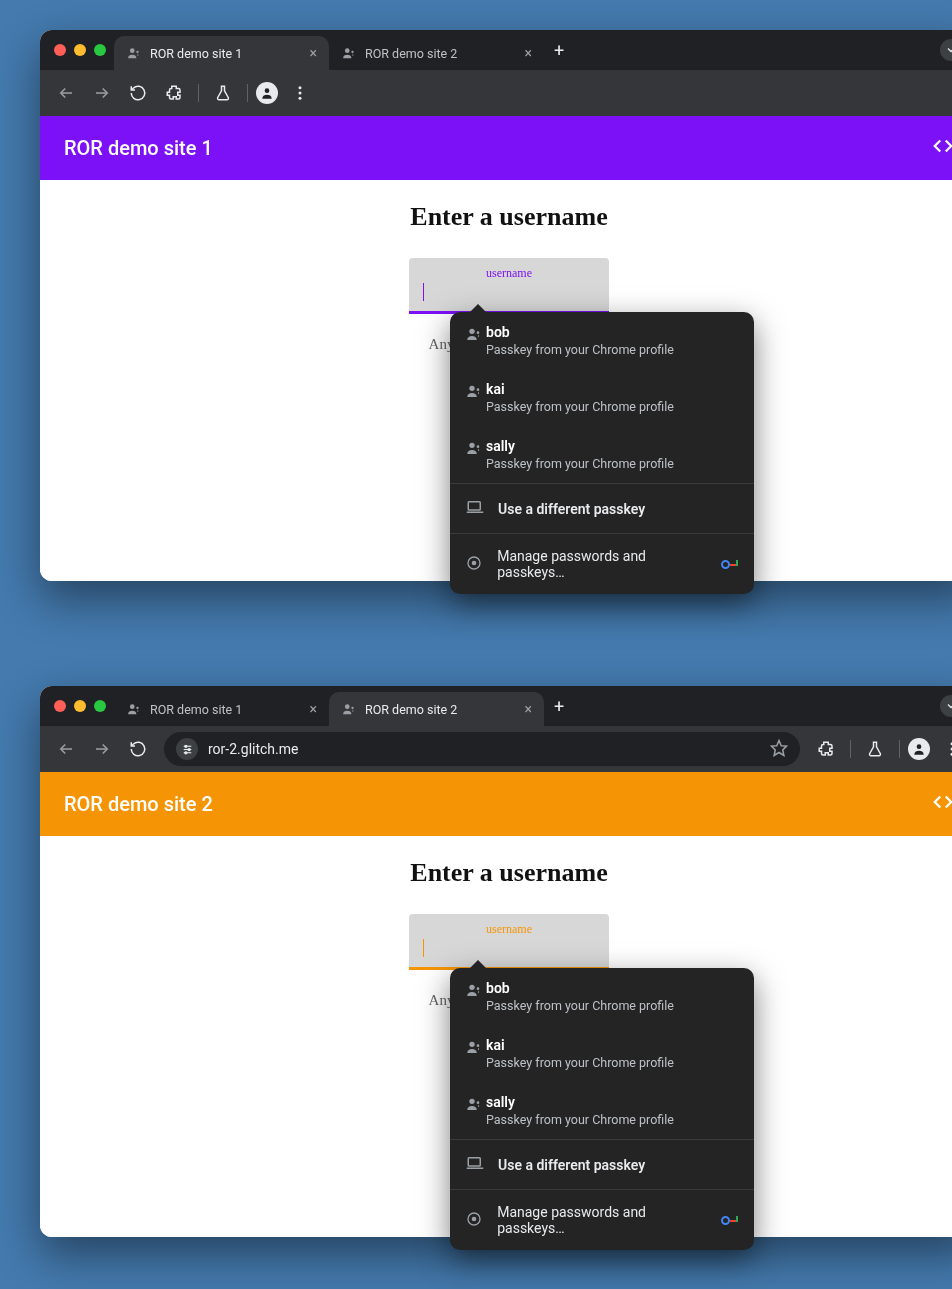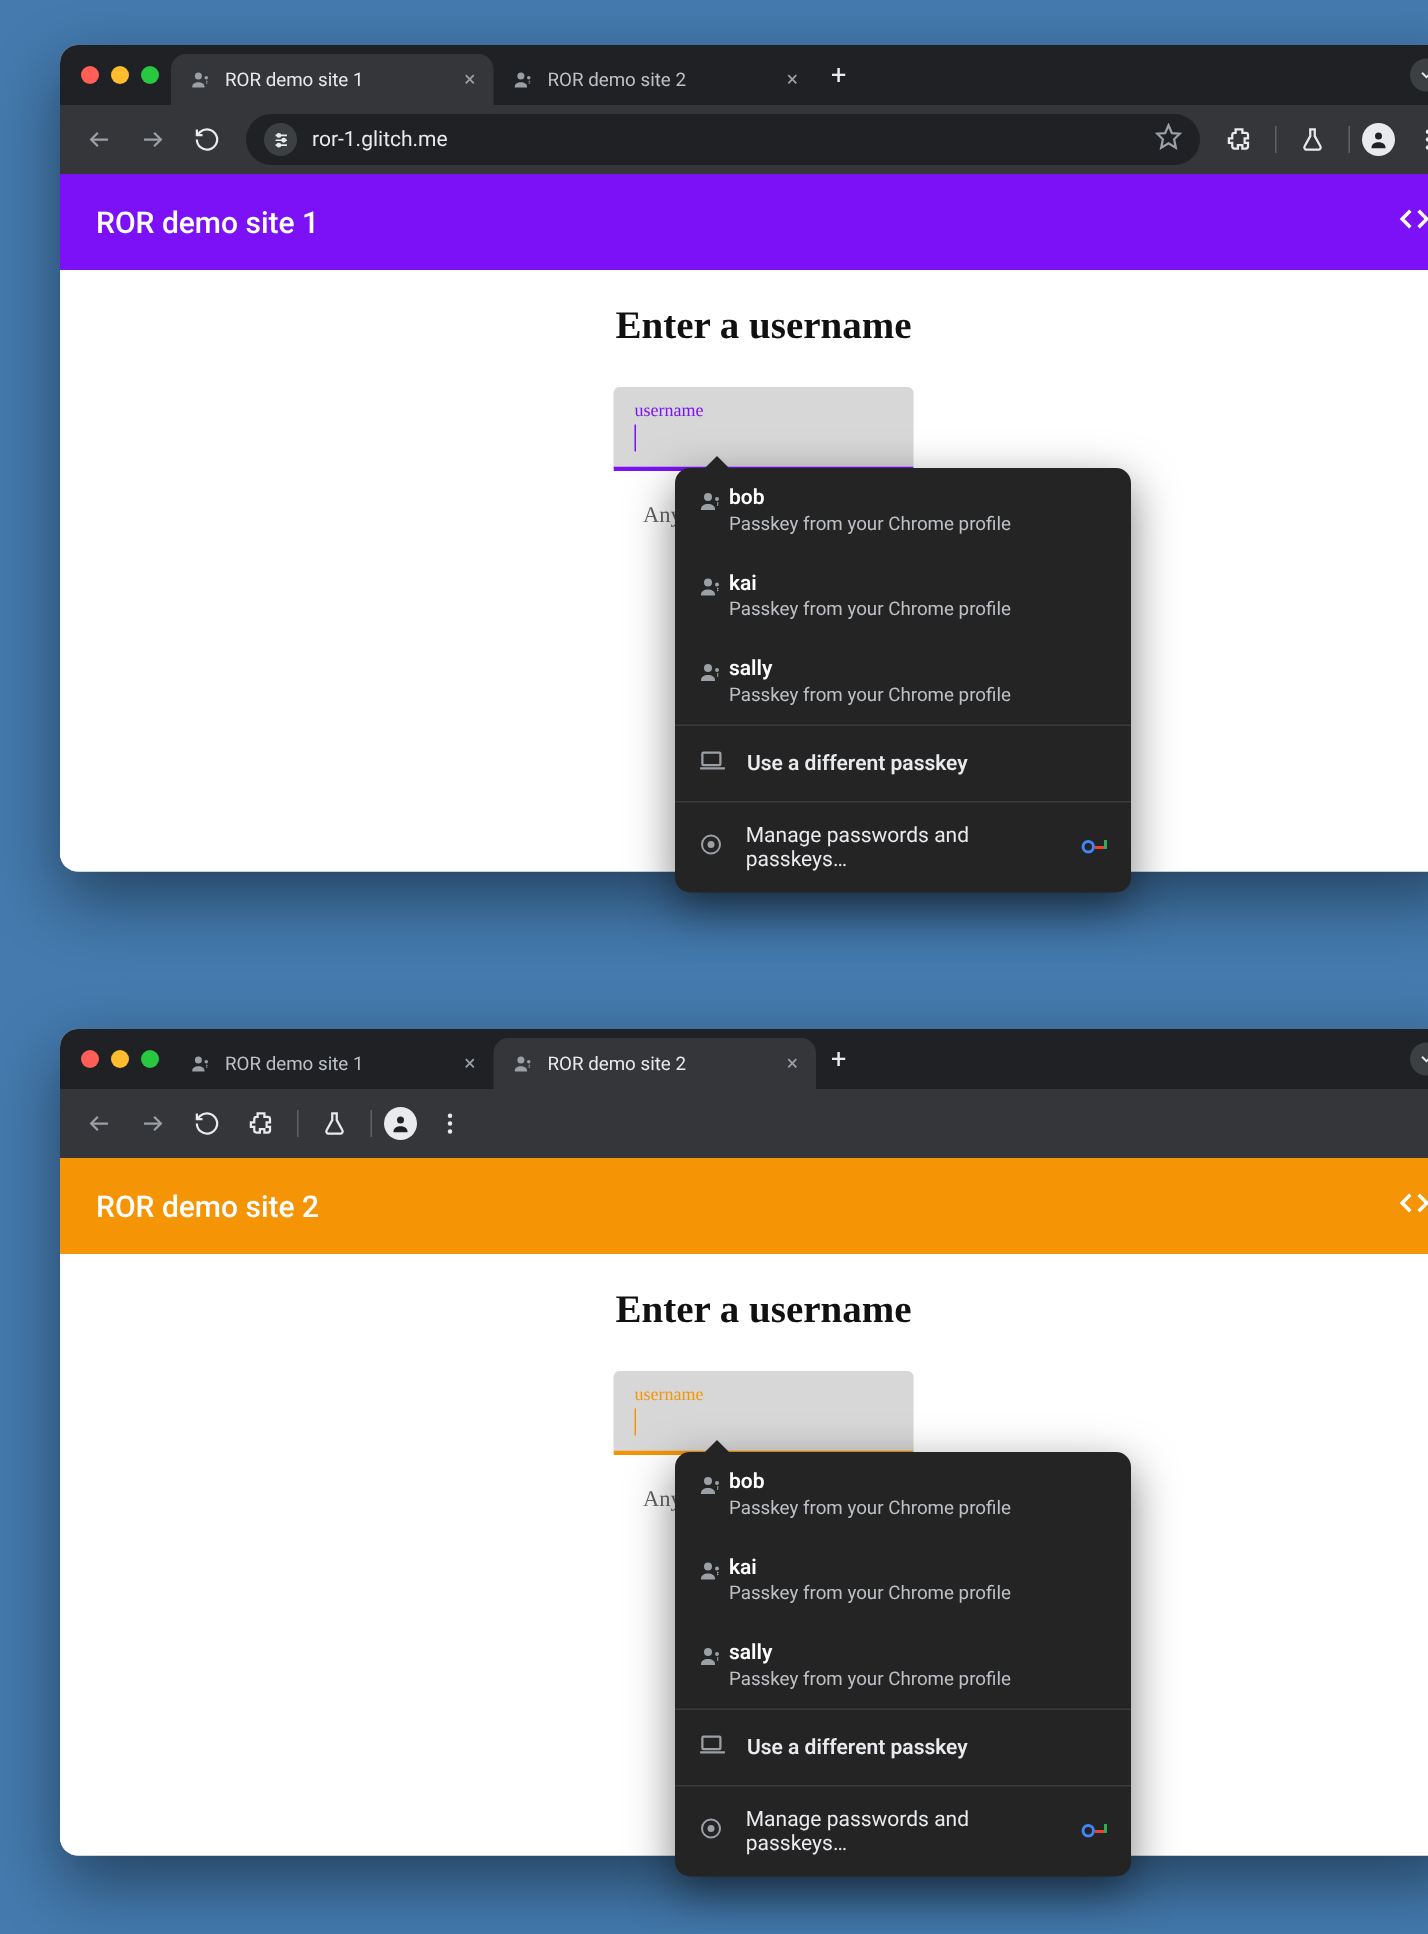--- a/index.html
+++ b/index.html
@@ -91,21 +91,21 @@
   .orange .app-bar { background:#f59506; }
 
   .content { text-align:center; padding-top: 22px; font-family: Liberation Serif, serif; }
   .content h2 { font-size:26px; font-weight:800; color:#111; }
   .field-wrap {
     width: 200px; margin: 26px auto 0;
     background:#d7d7d7; border-radius:4px 4px 0 0;
     padding: 8px 14px 10px;
     position:relative;
   }
-  .field-wrap .label { font-size:12px; text-align:left; }
+  .field-wrap .label { font-size:12px; text-align:center; }
   .purple .field-wrap { border-bottom: 3px solid #7c11f7; }
   .purple .field-wrap .label { color:#7c11f7; }
   .orange .field-wrap { border-bottom: 3px solid #f59506; }
   .orange .field-wrap .label { color:#f59506; }
   .caret {
     width:1px; height:18px; background:#7c11f7; margin-top:2px;
     animation: blink 1s step-end infinite;
   }
   .orange .caret { background:#f59506; }
   @keyframes blink { 50% { opacity:0; } }
@@ -209,32 +209,211 @@
             <polyline points="13 6 19 12 13 18"></polyline>
           </svg>
       </span>
       <span class="nav-btn enabled">
         <svg viewBox="0 0 24 24" fill="none" stroke="currentColor" stroke-width="2">
             <path d="M3 12a9 9 0 1 0 3-6.7L3 8"></path>
             <polyline points="3 3 3 8 8 8"></polyline>
           </svg>
       </span>
 
+
+      <div class="toolbar-right">
+        <span class="nav-btn">
+          <svg viewBox="0 0 24 24" fill="none" stroke="currentColor" stroke-width="2">
+              <path d="M9 3h6v3h3a2 2 0 0 1 2 2v3h-3v4h3v3a2 2 0 0 1-2 2h-3v-3h-4v3H8a2 2 0 0 1-2-2v-3H3v-4h3V8a2 2 0 0 1 2-2h1z"></path>
+            </svg>
+        </span>
+        <span class="vdiv"></span>
+        <span class="nav-btn">
+          <svg viewBox="0 0 24 24" fill="none" stroke="currentColor" stroke-width="2">
+              <path d="M9 3h6M10 3v6l-5 9a2 2 0 0 0 2 3h10a2 2 0 0 0 2-3l-5-9V3"></path>
+            </svg>
+        </span>
+        <span class="vdiv"></span>
+        <span class="avatar-dot">
+          <svg viewBox="0 0 24 24" fill="currentColor">
+              <circle cx="12" cy="8" r="4"></circle>
+              <path d="M4 21c0-4 4-6 8-6s8 2 8 6v1H4z"></path>
+            </svg>
+        </span>
+        <span class="nav-btn">
+          <svg viewBox="0 0 24 24" fill="currentColor">
+              <circle cx="12" cy="5" r="2"></circle>
+              <circle cx="12" cy="12" r="2"></circle>
+              <circle cx="12" cy="19" r="2"></circle>
+            </svg>
+        </span>
+      </div>
+    </div>
+  </div>
+
+  <div class="page">
+    <div class="app-bar">
+      <span>ROR demo site 1</span>
+      <span class="code-icon">
+        <svg viewBox="0 0 24 24" fill="none" stroke="currentColor" stroke-width="2.5">
+            <polyline points="9 18 3 12 9 6"></polyline>
+            <polyline points="15 6 21 12 15 18"></polyline>
+          </svg>
+      </span>
+    </div>
+    <div class="content">
+      <h2>Enter a username</h2>
+      <div class="field-wrap">
+        <div class="label">username</div>
+        <div class="caret"></div>
+      </div>
+      <div class="hint">Any username is accepted.</div>
+      <div class="cta"><span>NEXT</span></div>
+    </div>
+
+    <div class="popover">
+      <div class="pk-item">
+        <span class="icon"><svg viewBox="0 0 24 24" fill="currentColor">
+              <circle cx="9" cy="8" r="4"></circle>
+              <path d="M2 20c0-3 3-5 7-5s7 2 7 5v1H2z"></path>
+              <circle cx="18" cy="10" r="2"></circle>
+              <path d="M18 12v5l2-1-2-1 2-1-2-1z"></path>
+            </svg></span>
+        <div>
+            <div class="name">bob</div>
+            <div class="sub">Passkey from your Chrome profile</div>
+          </div>
+      </div>
+      <div class="pk-item">
+        <span class="icon"><svg viewBox="0 0 24 24" fill="currentColor">
+              <circle cx="9" cy="8" r="4"></circle>
+              <path d="M2 20c0-3 3-5 7-5s7 2 7 5v1H2z"></path>
+              <circle cx="18" cy="10" r="2"></circle>
+              <path d="M18 12v5l2-1-2-1 2-1-2-1z"></path>
+            </svg></span>
+        <div>
+            <div class="name">kai</div>
+            <div class="sub">Passkey from your Chrome profile</div>
+          </div>
+      </div>
+      <div class="pk-item">
+        <span class="icon"><svg viewBox="0 0 24 24" fill="currentColor">
+              <circle cx="9" cy="8" r="4"></circle>
+              <path d="M2 20c0-3 3-5 7-5s7 2 7 5v1H2z"></path>
+              <circle cx="18" cy="10" r="2"></circle>
+              <path d="M18 12v5l2-1-2-1 2-1-2-1z"></path>
+            </svg></span>
+        <div>
+            <div class="name">sally</div>
+            <div class="sub">Passkey from your Chrome profile</div>
+          </div>
+      </div>
+      <div class="pk-divider"></div>
+      <div class="pk-action">
+        <span class="icon"><svg viewBox="0 0 24 24" fill="none" stroke="currentColor" stroke-width="2">
+              <rect x="3" y="5" width="16" height="11" rx="1"></rect>
+              <line x1="1" y1="19" x2="23" y2="19"></line>
+            </svg></span>
+        <span>Use a different passkey</span>
+      </div>
+      <div class="pk-divider"></div>
+      <div class="pk-manage">
+        <span class="chrome-ico"><svg viewBox="0 0 24 24" width="16" height="16">
+              <circle cx="12" cy="12" r="9" fill="none" stroke="#9aa0a6" stroke-width="2"></circle>
+              <circle cx="12" cy="12" r="3.5" fill="#9aa0a6"></circle>
+            </svg></span>
+        <span>Manage passwords and passkeys…</span>
+        <span class="key-ico">
+          <span class="key-g">
+              <span class="o" style="border-color:#4285F4"></span>
+              <span class="b" style="background:#EA4335"></span>
+              <span class="t" style="background:#34A853"></span>
+            </span>
+        </span>
+      </div>
+    </div>
+  </div>
+</div>
+
+<div class="window orange">
+  <div class="chrome-top">
+    <div class="tab-strip">
+      <div class="traffic">
+        <span class="tl red"></span>
+        <span class="tl yellow"></span>
+        <span class="tl green"></span>
+      </div>
+
+      <div class="tab">
+        <span class="favicon">
+          <svg viewBox="0 0 24 24" fill="currentColor">
+              <circle cx="9" cy="8" r="4"></circle>
+              <path d="M2 20c0-3 3-5 7-5s7 2 7 5v1H2z"></path>
+              <circle cx="18" cy="10" r="2"></circle>
+              <path d="M18 12v5l2-1-2-1 2-1-2-1z"></path>
+            </svg>
+        </span>
+        <span>ROR demo site 1</span>
+        <span class="close">×</span>
+      </div>
+
+      <div class="tab active">
+        <span class="favicon">
+          <svg viewBox="0 0 24 24" fill="currentColor">
+              <circle cx="9" cy="8" r="4"></circle>
+              <path d="M2 20c0-3 3-5 7-5s7 2 7 5v1H2z"></path>
+              <circle cx="18" cy="10" r="2"></circle>
+              <path d="M18 12v5l2-1-2-1 2-1-2-1z"></path>
+            </svg>
+        </span>
+        <span>ROR demo site 2</span>
+        <span class="close">×</span>
+      </div>
+
+      <span class="newtab">+</span>
+      <span class="spacer"></span>
+      <span class="chev-badge">
+        <svg viewBox="0 0 24 24" fill="none" stroke="currentColor" stroke-width="2.5">
+            <polyline points="6 9 12 15 18 9"></polyline>
+          </svg>
+      </span>
+    </div>
+
+    <div class="toolbar">
+      <span class="nav-btn">
+        <svg viewBox="0 0 24 24" fill="none" stroke="currentColor" stroke-width="2">
+            <line x1="20" y1="12" x2="5" y2="12"></line>
+            <polyline points="11 18 5 12 11 6"></polyline>
+          </svg>
+      </span>
+      <span class="nav-btn">
+        <svg viewBox="0 0 24 24" fill="none" stroke="currentColor" stroke-width="2">
+            <line x1="4" y1="12" x2="19" y2="12"></line>
+            <polyline points="13 6 19 12 13 18"></polyline>
+          </svg>
+      </span>
+      <span class="nav-btn enabled">
+        <svg viewBox="0 0 24 24" fill="none" stroke="currentColor" stroke-width="2">
+            <path d="M3 12a9 9 0 1 0 3-6.7L3 8"></path>
+            <polyline points="3 3 3 8 8 8"></polyline>
+          </svg>
+      </span>
+
       <div class="omnibox">
         <span class="site-chip">
           <svg viewBox="0 0 24 24" fill="none" stroke="currentColor" stroke-width="2">
               <line x1="5" y1="6" x2="19" y2="6"></line>
               <line x1="5" y1="12" x2="19" y2="12"></line>
               <line x1="5" y1="18" x2="19" y2="18"></line>
               <circle cx="9" cy="6" r="2" fill="currentColor"></circle>
               <circle cx="15" cy="12" r="2" fill="currentColor"></circle>
               <circle cx="9" cy="18" r="2" fill="currentColor"></circle>
             </svg>
         </span>
-        <span>ror-1.glitch.me</span>
+        <span>ror-2.glitch.me</span>
         <span class="omni-right">
           <span>
             <svg width="18" height="18" viewBox="0 0 24 24" fill="none" stroke="currentColor" stroke-width="2">
                 <polygon points="12 2 15 9 22 9.5 17 14.5 18.5 22 12 18 5.5 22 7 14.5 2 9.5 9 9"></polygon>
               </svg>
           </span>
         </span>
       </div>
 
       <div class="toolbar-right">
@@ -262,21 +441,21 @@
               <circle cx="12" cy="12" r="2"></circle>
               <circle cx="12" cy="19" r="2"></circle>
             </svg>
         </span>
       </div>
     </div>
   </div>
 
   <div class="page">
     <div class="app-bar">
-      <span>ROR demo site 1</span>
+      <span>ROR demo site 2</span>
       <span class="code-icon">
         <svg viewBox="0 0 24 24" fill="none" stroke="currentColor" stroke-width="2.5">
             <polyline points="9 18 3 12 9 6"></polyline>
             <polyline points="15 6 21 12 15 18"></polyline>
           </svg>
       </span>
     </div>
     <div class="content">
       <h2>Enter a username</h2>
       <div class="field-wrap">
@@ -344,190 +523,11 @@
               <span class="o" style="border-color:#4285F4"></span>
               <span class="b" style="background:#EA4335"></span>
               <span class="t" style="background:#34A853"></span>
             </span>
         </span>
       </div>
     </div>
   </div>
 </div>
 
-<div class="window orange">
-  <div class="chrome-top">
-    <div class="tab-strip">
-      <div class="traffic">
-        <span class="tl red"></span>
-        <span class="tl yellow"></span>
-        <span class="tl green"></span>
-      </div>
-
-      <div class="tab">
-        <span class="favicon">
-          <svg viewBox="0 0 24 24" fill="currentColor">
-              <circle cx="9" cy="8" r="4"></circle>
-              <path d="M2 20c0-3 3-5 7-5s7 2 7 5v1H2z"></path>
-              <circle cx="18" cy="10" r="2"></circle>
-              <path d="M18 12v5l2-1-2-1 2-1-2-1z"></path>
-            </svg>
-        </span>
-        <span>ROR demo site 1</span>
-        <span class="close">×</span>
-      </div>
-
-      <div class="tab active">
-        <span class="favicon">
-          <svg viewBox="0 0 24 24" fill="currentColor">
-              <circle cx="9" cy="8" r="4"></circle>
-              <path d="M2 20c0-3 3-5 7-5s7 2 7 5v1H2z"></path>
-              <circle cx="18" cy="10" r="2"></circle>
-              <path d="M18 12v5l2-1-2-1 2-1-2-1z"></path>
-            </svg>
-        </span>
-        <span>ROR demo site 2</span>
-        <span class="close">×</span>
-      </div>
-
-      <span class="newtab">+</span>
-      <span class="spacer"></span>
-      <span class="chev-badge">
-        <svg viewBox="0 0 24 24" fill="none" stroke="currentColor" stroke-width="2.5">
-            <polyline points="6 9 12 15 18 9"></polyline>
-          </svg>
-      </span>
-    </div>
-
-    <div class="toolbar">
-      <span class="nav-btn">
-        <svg viewBox="0 0 24 24" fill="none" stroke="currentColor" stroke-width="2">
-            <line x1="20" y1="12" x2="5" y2="12"></line>
-            <polyline points="11 18 5 12 11 6"></polyline>
-          </svg>
-      </span>
-      <span class="nav-btn">
-        <svg viewBox="0 0 24 24" fill="none" stroke="currentColor" stroke-width="2">
-            <line x1="4" y1="12" x2="19" y2="12"></line>
-            <polyline points="13 6 19 12 13 18"></polyline>
-          </svg>
-      </span>
-      <span class="nav-btn enabled">
-        <svg viewBox="0 0 24 24" fill="none" stroke="currentColor" stroke-width="2">
-            <path d="M3 12a9 9 0 1 0 3-6.7L3 8"></path>
-            <polyline points="3 3 3 8 8 8"></polyline>
-          </svg>
-      </span>
-
-
-      <div class="toolbar-right">
-        <span class="nav-btn">
-          <svg viewBox="0 0 24 24" fill="none" stroke="currentColor" stroke-width="2">
-              <path d="M9 3h6v3h3a2 2 0 0 1 2 2v3h-3v4h3v3a2 2 0 0 1-2 2h-3v-3h-4v3H8a2 2 0 0 1-2-2v-3H3v-4h3V8a2 2 0 0 1 2-2h1z"></path>
-            </svg>
-        </span>
-        <span class="vdiv"></span>
-        <span class="nav-btn">
-          <svg viewBox="0 0 24 24" fill="none" stroke="currentColor" stroke-width="2">
-              <path d="M9 3h6M10 3v6l-5 9a2 2 0 0 0 2 3h10a2 2 0 0 0 2-3l-5-9V3"></path>
-            </svg>
-        </span>
-        <span class="vdiv"></span>
-        <span class="avatar-dot">
-          <svg viewBox="0 0 24 24" fill="currentColor">
-              <circle cx="12" cy="8" r="4"></circle>
-              <path d="M4 21c0-4 4-6 8-6s8 2 8 6v1H4z"></path>
-            </svg>
-        </span>
-        <span class="nav-btn">
-          <svg viewBox="0 0 24 24" fill="currentColor">
-              <circle cx="12" cy="5" r="2"></circle>
-              <circle cx="12" cy="12" r="2"></circle>
-              <circle cx="12" cy="19" r="2"></circle>
-            </svg>
-        </span>
-      </div>
-    </div>
-  </div>
-
-  <div class="page">
-    <div class="app-bar">
-      <span>ROR demo site 2</span>
-      <span class="code-icon">
-        <svg viewBox="0 0 24 24" fill="none" stroke="currentColor" stroke-width="2.5">
-            <polyline points="9 18 3 12 9 6"></polyline>
-            <polyline points="15 6 21 12 15 18"></polyline>
-          </svg>
-      </span>
-    </div>
-    <div class="content">
-      <h2>Enter a username</h2>
-      <div class="field-wrap">
-        <div class="label">username</div>
-        <div class="caret"></div>
-      </div>
-      <div class="hint">Any username is accepted.</div>
-      <div class="cta"><span>NEXT</span></div>
-    </div>
-
-    <div class="popover">
-      <div class="pk-item">
-        <span class="icon"><svg viewBox="0 0 24 24" fill="currentColor">
-              <circle cx="9" cy="8" r="4"></circle>
-              <path d="M2 20c0-3 3-5 7-5s7 2 7 5v1H2z"></path>
-              <circle cx="18" cy="10" r="2"></circle>
-              <path d="M18 12v5l2-1-2-1 2-1-2-1z"></path>
-            </svg></span>
-        <div>
-            <div class="name">bob</div>
-            <div class="sub">Passkey from your Chrome profile</div>
-          </div>
-      </div>
-      <div class="pk-item">
-        <span class="icon"><svg viewBox="0 0 24 24" fill="currentColor">
-              <circle cx="9" cy="8" r="4"></circle>
-              <path d="M2 20c0-3 3-5 7-5s7 2 7 5v1H2z"></path>
-              <circle cx="18" cy="10" r="2"></circle>
-              <path d="M18 12v5l2-1-2-1 2-1-2-1z"></path>
-            </svg></span>
-        <div>
-            <div class="name">kai</div>
-            <div class="sub">Passkey from your Chrome profile</div>
-          </div>
-      </div>
-      <div class="pk-item">
-        <span class="icon"><svg viewBox="0 0 24 24" fill="currentColor">
-              <circle cx="9" cy="8" r="4"></circle>
-              <path d="M2 20c0-3 3-5 7-5s7 2 7 5v1H2z"></path>
-              <circle cx="18" cy="10" r="2"></circle>
-              <path d="M18 12v5l2-1-2-1 2-1-2-1z"></path>
-            </svg></span>
-        <div>
-            <div class="name">sally</div>
-            <div class="sub">Passkey from your Chrome profile</div>
-          </div>
-      </div>
-      <div class="pk-divider"></div>
-      <div class="pk-action">
-        <span class="icon"><svg viewBox="0 0 24 24" fill="none" stroke="currentColor" stroke-width="2">
-              <rect x="3" y="5" width="16" height="11" rx="1"></rect>
-              <line x1="1" y1="19" x2="23" y2="19"></line>
-            </svg></span>
-        <span>Use a different passkey</span>
-      </div>
-      <div class="pk-divider"></div>
-      <div class="pk-manage">
-        <span class="chrome-ico"><svg viewBox="0 0 24 24" width="16" height="16">
-              <circle cx="12" cy="12" r="9" fill="none" stroke="#9aa0a6" stroke-width="2"></circle>
-              <circle cx="12" cy="12" r="3.5" fill="#9aa0a6"></circle>
-            </svg></span>
-        <span>Manage passwords and passkeys…</span>
-        <span class="key-ico">
-          <span class="key-g">
-              <span class="o" style="border-color:#4285F4"></span>
-              <span class="b" style="background:#EA4335"></span>
-              <span class="t" style="background:#34A853"></span>
-            </span>
-        </span>
-      </div>
-    </div>
-  </div>
-</div>
-
 </body></html>

